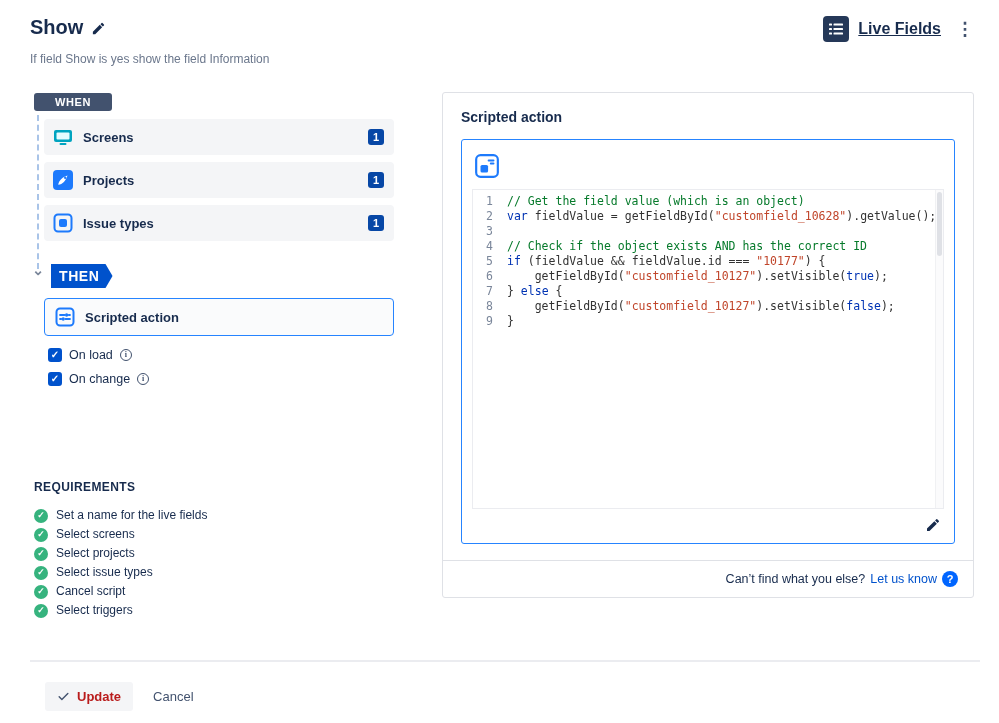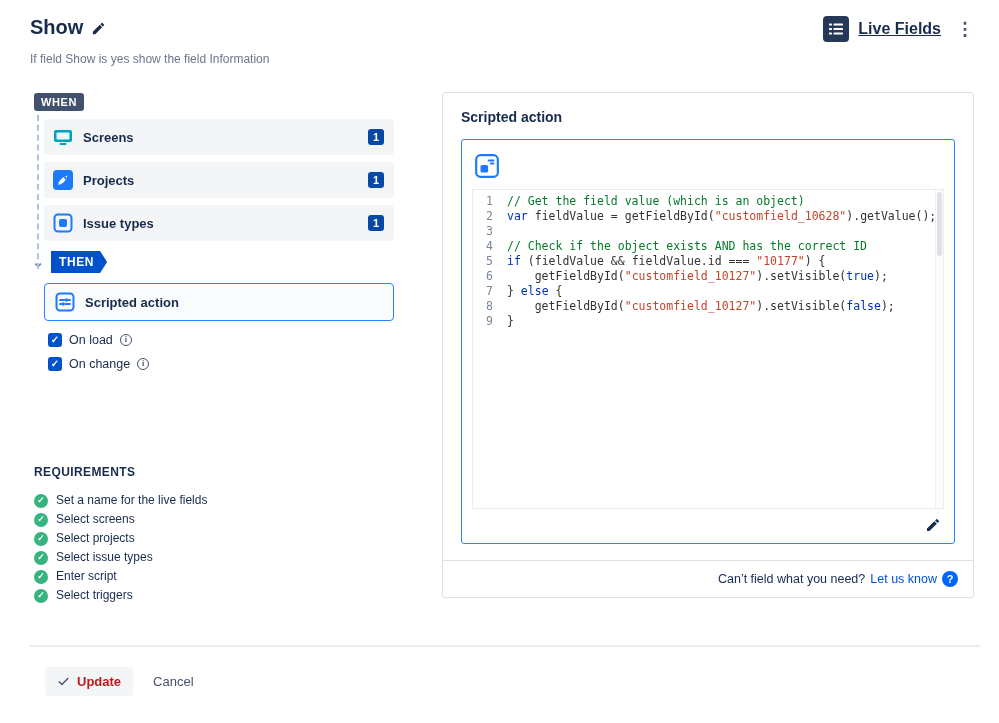--- a/index.html
+++ b/index.html
@@ -20,37 +20,37 @@
   .subtitle { font-size:12px; color:#6B778C; margin:10px 0 0 0; }
 
   
   .content { display:flex; align-items:flex-start; margin-top:26px; }
   .left-col { width:396px; flex:none; }
   .right-panel { width:532px; flex:none; margin-left:16px; border:1px solid #DFE1E6;
     border-radius:3px; background:#fff; }
 
   
   .when-badge { display:inline-block; background:#42526E; color:#fff; font-size:11px;
-    font-weight:700; letter-spacing:.6px; padding:3px 7px; border-radius:3px; margin-left:4px; }
+    font-weight:700; letter-spacing:.6px; padding:3px 21px; border-radius:3px; margin-left:4px; }
   .flow { position:relative; margin-top:8px; padding-left:14px; }
   .flow::before { content:""; position:absolute; left:7px; top:-4px; bottom:-28px;
     border-left:2px dashed #A9C4E8; }
   .when-item { position:relative; z-index:1; display:flex; align-items:center; background:#F4F5F7;
     border-radius:4px; height:36px; padding:0 10px 0 9px; margin-bottom:7px; width:350px; cursor:pointer; }
   .item-icon { width:20px; height:20px; margin-right:10px; display:inline-flex; flex:none; }
   .item-label { font-weight:600; font-size:13px; flex:1; }
   .count-badge { background:#0747A6; color:#fff; font-size:11px; font-weight:700;
     min-width:16px; height:16px; border-radius:3px; display:flex; align-items:center;
     justify-content:center; padding:0 3px; }
 
   
   .then-row { display:flex; align-items:center; gap:5px; margin:10px 0 10px 0; }
   .then-chevron { color:#7A869A; font-weight:700; font-size:14px; line-height:10px; width:16px; text-align:center; }
-  .then-badge { background:#0052CC; color:#fff; font-size:12px; font-weight:700; letter-spacing:.6px;
-    padding:4px 13px 4px 8px; clip-path:polygon(0 0, calc(100% - 7px) 0, 100% 50%, calc(100% - 7px) 100%, 0 100%); }
+  .then-badge { background:#0052CC; color:#fff; font-size:14px; font-weight:700; letter-spacing:.6px;
+    padding:4px 13px 4px 8px; clip-path:polygon(0 0, calc(100% - 7px) 0, 100% 50%, calc(100% - 7px) 100%, 0 100%);margin-top:13px; }
 
   .action-row { display:flex; align-items:center; border:1px solid #2684FF; background:#FAFBFC;
     border-radius:4px; height:38px; padding:0 10px; width:350px; margin-left:14px; cursor:pointer; }
 
   
   .triggers { margin:9px 0 0 18px; display:flex; flex-direction:column; gap:5px; }
   .trigger { display:flex; align-items:center; gap:7px; font-size:12.5px; cursor:pointer; height:19px; }
   .checkbox { width:14px; height:14px; border-radius:3px; border:2px solid #7A869A; background:#fff;
     display:inline-flex; align-items:center; justify-content:center; color:#fff; font-size:10px;
     font-weight:700; line-height:1; flex:none; }
@@ -235,21 +235,21 @@
         <div class="req-item">
             <span class="req-check">
               <span>✓</span>
             </span>
             <span>Select issue types</span>
           </div>
         <div class="req-item">
             <span class="req-check">
               <span>✓</span>
             </span>
-            <span>Enter script</span>
+            <span>Cancel script</span>
           </div>
         <div class="req-item">
             <span class="req-check">
               <span>✓</span>
             </span>
             <span>Select triggers</span>
           </div>
       </div>
     </div>
 
@@ -284,21 +284,21 @@
           <div class="box-footer">
             <span class="pencil-btn">
               <svg width="16" height="16" viewBox="0 0 24 24" fill="#172B4D">
                   <path d="M3 17.25V21h3.75L17.8 9.94l-3.75-3.75L3 17.25zm17.7-10.21a1 1 0 0 0 0-1.41l-2.34-2.34a1 1 0 0 0-1.41 0l-1.83 1.83 3.75 3.75 1.83-1.83z"></path>
                 </svg>
             </span>
           </div>
         </div>
       </div>
       <div class="panel-footer">
-        <span class="pf-text">Can’t field what you need?</span>
+        <span class="pf-text">Can’t find what you else?</span>
         <a class="pf-link">Let us know</a>
         <span class="help-icon">?</span>
       </div>
     </div>
   </div>
 
   <hr class="page-divider">
   <div class="page-footer">
     <button class="update-btn">
       <svg width="13" height="13" viewBox="0 0 24 24">

